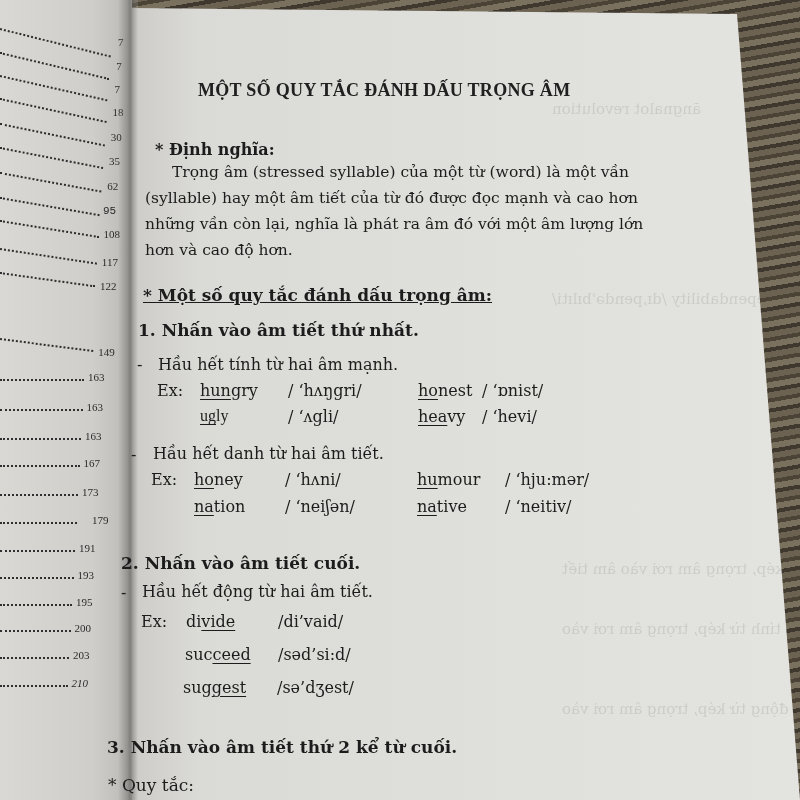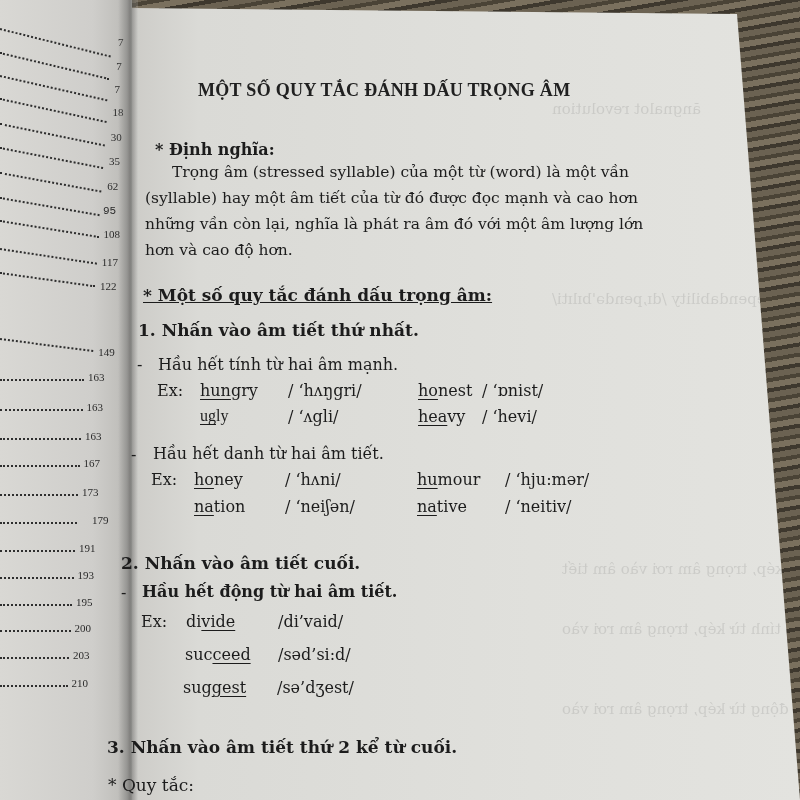--- a/index.html
+++ b/index.html
@@ -148,21 +148,21 @@
       <span class="toc-num" style="left: 76px;">195</span>
     </div>
     <div class="toc-row" style="top: 624px; width: 132px;">
       <div class="toc-dots" style="width: 70.5px;"></div>
       <span class="toc-num" style="left: 74.5px;">200</span>
     </div>
     <div class="toc-row" style="top: 651px; width: 132px;">
       <div class="toc-dots" style="width: 69px;"></div>
       <span class="toc-num" style="left: 73px;">203</span>
     </div>
-    <div class="toc-row" style="top: 679px; width: 110px;">
+    <div class="toc-row" style="top: 679px; width: 110px; font-style: italic;">
       <div class="toc-dots" style="width: 67.5px;"></div>
       <span class="toc-num" style="left: 71.5px;">210</span>
     </div>
   </div>
 
 <div class="right-page">
   <div class="ghost" style="left:420px;top:100px;">ăngnalot  revolution</div>
   <div class="ghost" style="left:420px;top:290px;">dependability  /dɪ,pendə'bɪlɪti/</div>
   <div class="ghost" style="left:430px;top:560px;">Đối với danh từ kép, trọng âm rơi vào âm tiết</div>
   <div class="ghost" style="left:430px;top:620px;">Đối với tính từ kép, trọng âm rơi vào</div>
@@ -201,21 +201,21 @@
   <div class="line" style="left:285px;top:470px;">/ ‘hʌni/</div>
   <div class="line" style="left:417px;top:470px;"><span class="u">hu</span><span>mour</span></div>
   <div class="line" style="left:505px;top:470px;">/ ‘hju:mər/</div>
   <div class="line" style="left:194px;top:497px;"><span class="u">na</span><span>tion</span></div>
   <div class="line" style="left:285px;top:497px;">/ ‘neiʃən/</div>
   <div class="line" style="left:417px;top:497px;"><span class="u">na</span><span>tive</span></div>
   <div class="line" style="left:505px;top:497px;">/ ‘neitiv/</div>
 
   <div class="h-bold" style="left:121px;top:553px;">2. Nhấn vào âm tiết cuối.</div>
   <div class="line" style="left:121px;top:583px;">-</div>
-  <div class="line" style="left:142px;top:582px;font-weight:bold;">Hầu hết động từ hai âm tiết.</div>
+  <div class="line" style="left:142px;top:582px;">Hầu hết động từ hai âm tiết.</div>
   <div class="line" style="left:141px;top:612px;">Ex:</div>
   <div class="line" style="left:186px;top:612px;"><span>di</span><span class="u">vide</span></div>
   <div class="line" style="left:278px;top:612px;">/di’vaid/</div>
   <div class="line" style="left:185px;top:645px;"><span>suc</span><span class="u">ceed</span></div>
   <div class="line" style="left:278px;top:645px;">/səd’si:d/</div>
   <div class="line" style="left:183px;top:678px;"><span>sug</span><span class="u">gest</span></div>
   <div class="line" style="left:277px;top:678px;">/sə’dʒest/</div>
 
   <div class="h-bold" style="left:107px;top:737px;">3. Nhấn vào âm tiết thứ 2 kể từ cuối.</div>
   <div class="line" style="left:108px;top:775px;font-size:17px;">*  Quy tắc:</div>

